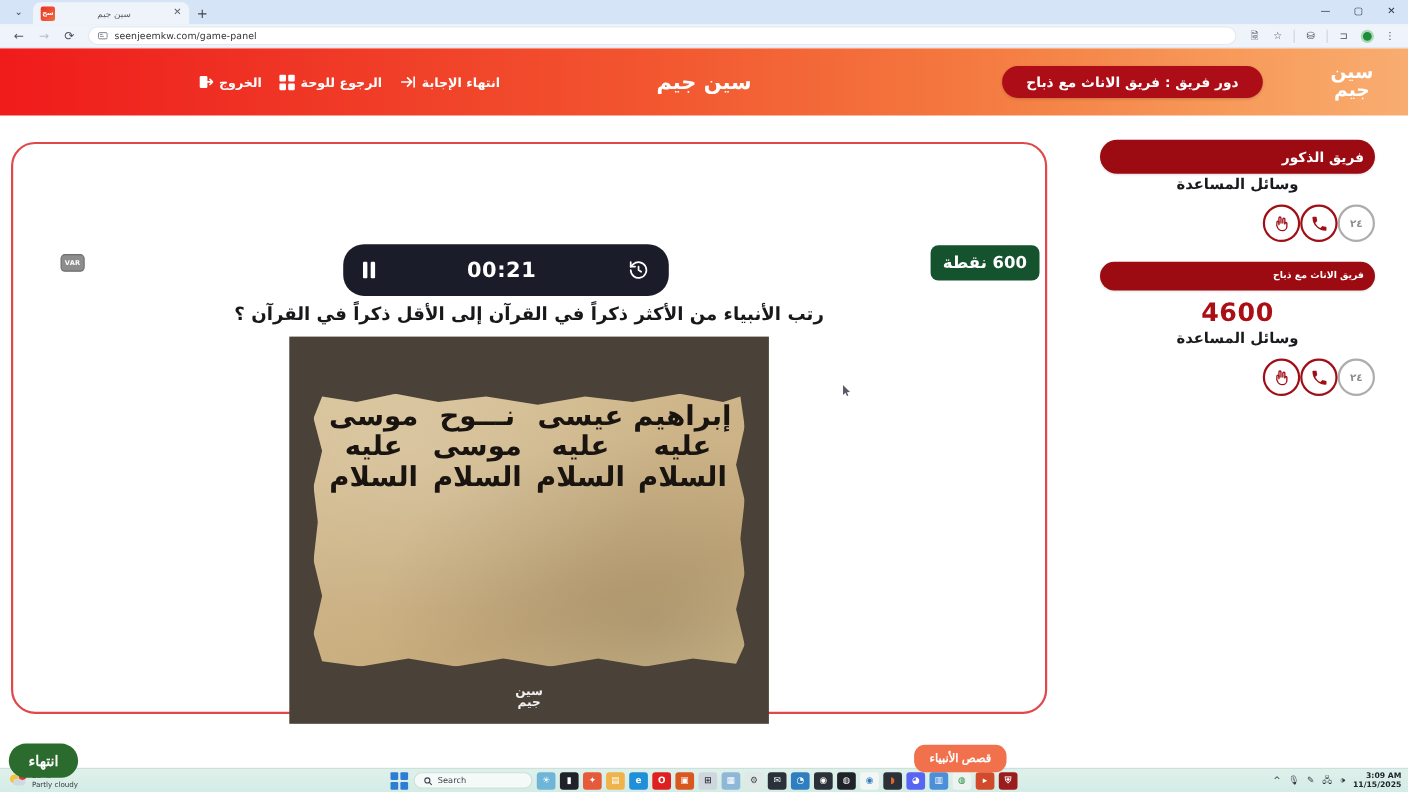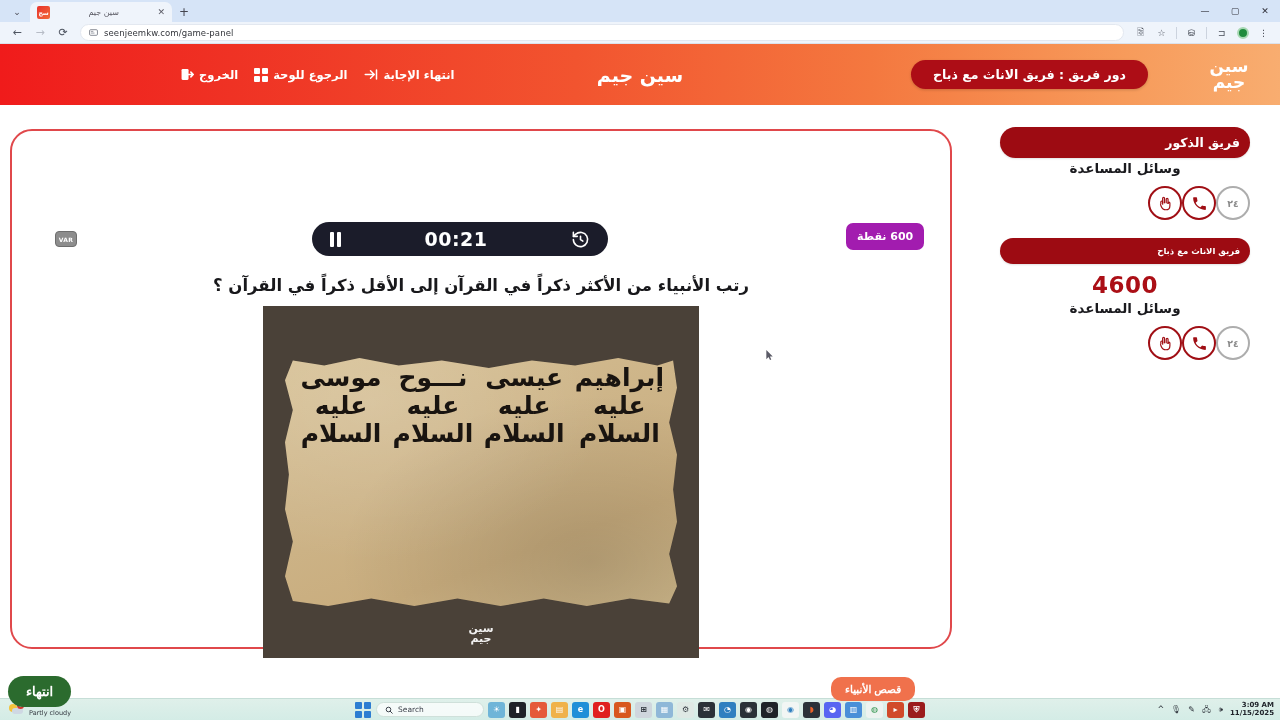--- a/index.html
+++ b/index.html
@@ -110,33 +110,33 @@
   .game-col { position: relative; width: 970px; height: 593px; }
 
   .game-frame {
     position: absolute; left: 10px; top: 24px;
     width: 942px; height: 520px;
     border: 2px solid #e0484b; border-radius: 22px;
   }
 
   .timer-bar {
     position: absolute; left: 312px; top: 117px;
-    width: 296px; height: 34px; background: #1b1c2a;
+    width: 296px; height: 47px; background: #1b1c2a;
     border-radius: 19px; display:flex; align-items:center;
     justify-content: space-between; padding: 0 18px; z-index: 5;
   }
   .timer-text { color: #fff; font-size: 19px; font-weight: 700; letter-spacing: .5px; }
   .timer-ico { color:#fff; display:flex; align-items:center; }
   .pause-ico { display:flex; gap:3px; }
   .pause-ico i { width:4px; height:15px; background:#fff; display:block; border-radius:1px; }
 
   .points-badge {
     position: absolute; left: 846px; top: 118px;
-    background: #a21caf; color: #fff; border-radius: 7px;
-    padding: 7px 11px; font-size: 11px; font-weight: 700;
+    background: #14532d; color: #fff; border-radius: 7px;
+    padding: 7px 11px; font-size: 15px; font-weight: 700;
     direction: rtl; z-index: 5;
   }
 
   .var-badge {
     position: absolute; left: 55px; top: 126px; z-index: 5;
     background: #8d8d8d; border: 1.5px solid #6e6e6e; border-radius: 4px;
     width: 22px; height: 16px; display:flex; align-items:center; justify-content:center;
     color:#fff; font-size: 6px; font-weight: 800; letter-spacing: .3px;
   }
 
@@ -381,21 +381,21 @@
       </div>
 
       <div class="points-badge">600 نقطة</div>
 
       <div class="question-text">رتب الأنبياء من الأكثر ذكراً في القرآن إلى الأقل ذكراً في القرآن ؟</div>
 
       <div class="question-media">
         <div class="parchment">
           <div class="parchment-line">إبراهيم عليه السلام</div>
           <div class="parchment-line">عيسى عليه السلام</div>
-          <div class="parchment-line">نـــوح عليه السلام</div>
+          <div class="parchment-line">نـــوح موسى السلام</div>
           <div class="parchment-line">موسى عليه السلام</div>
         </div>
         <div class="media-watermark">
           <div>سين</div>
           <div>جيم</div>
         </div>
       </div>
 
       <button class="answer-btn">انتهاء</button>
       <button class="category-btn">قصص الأنبياء</button>

